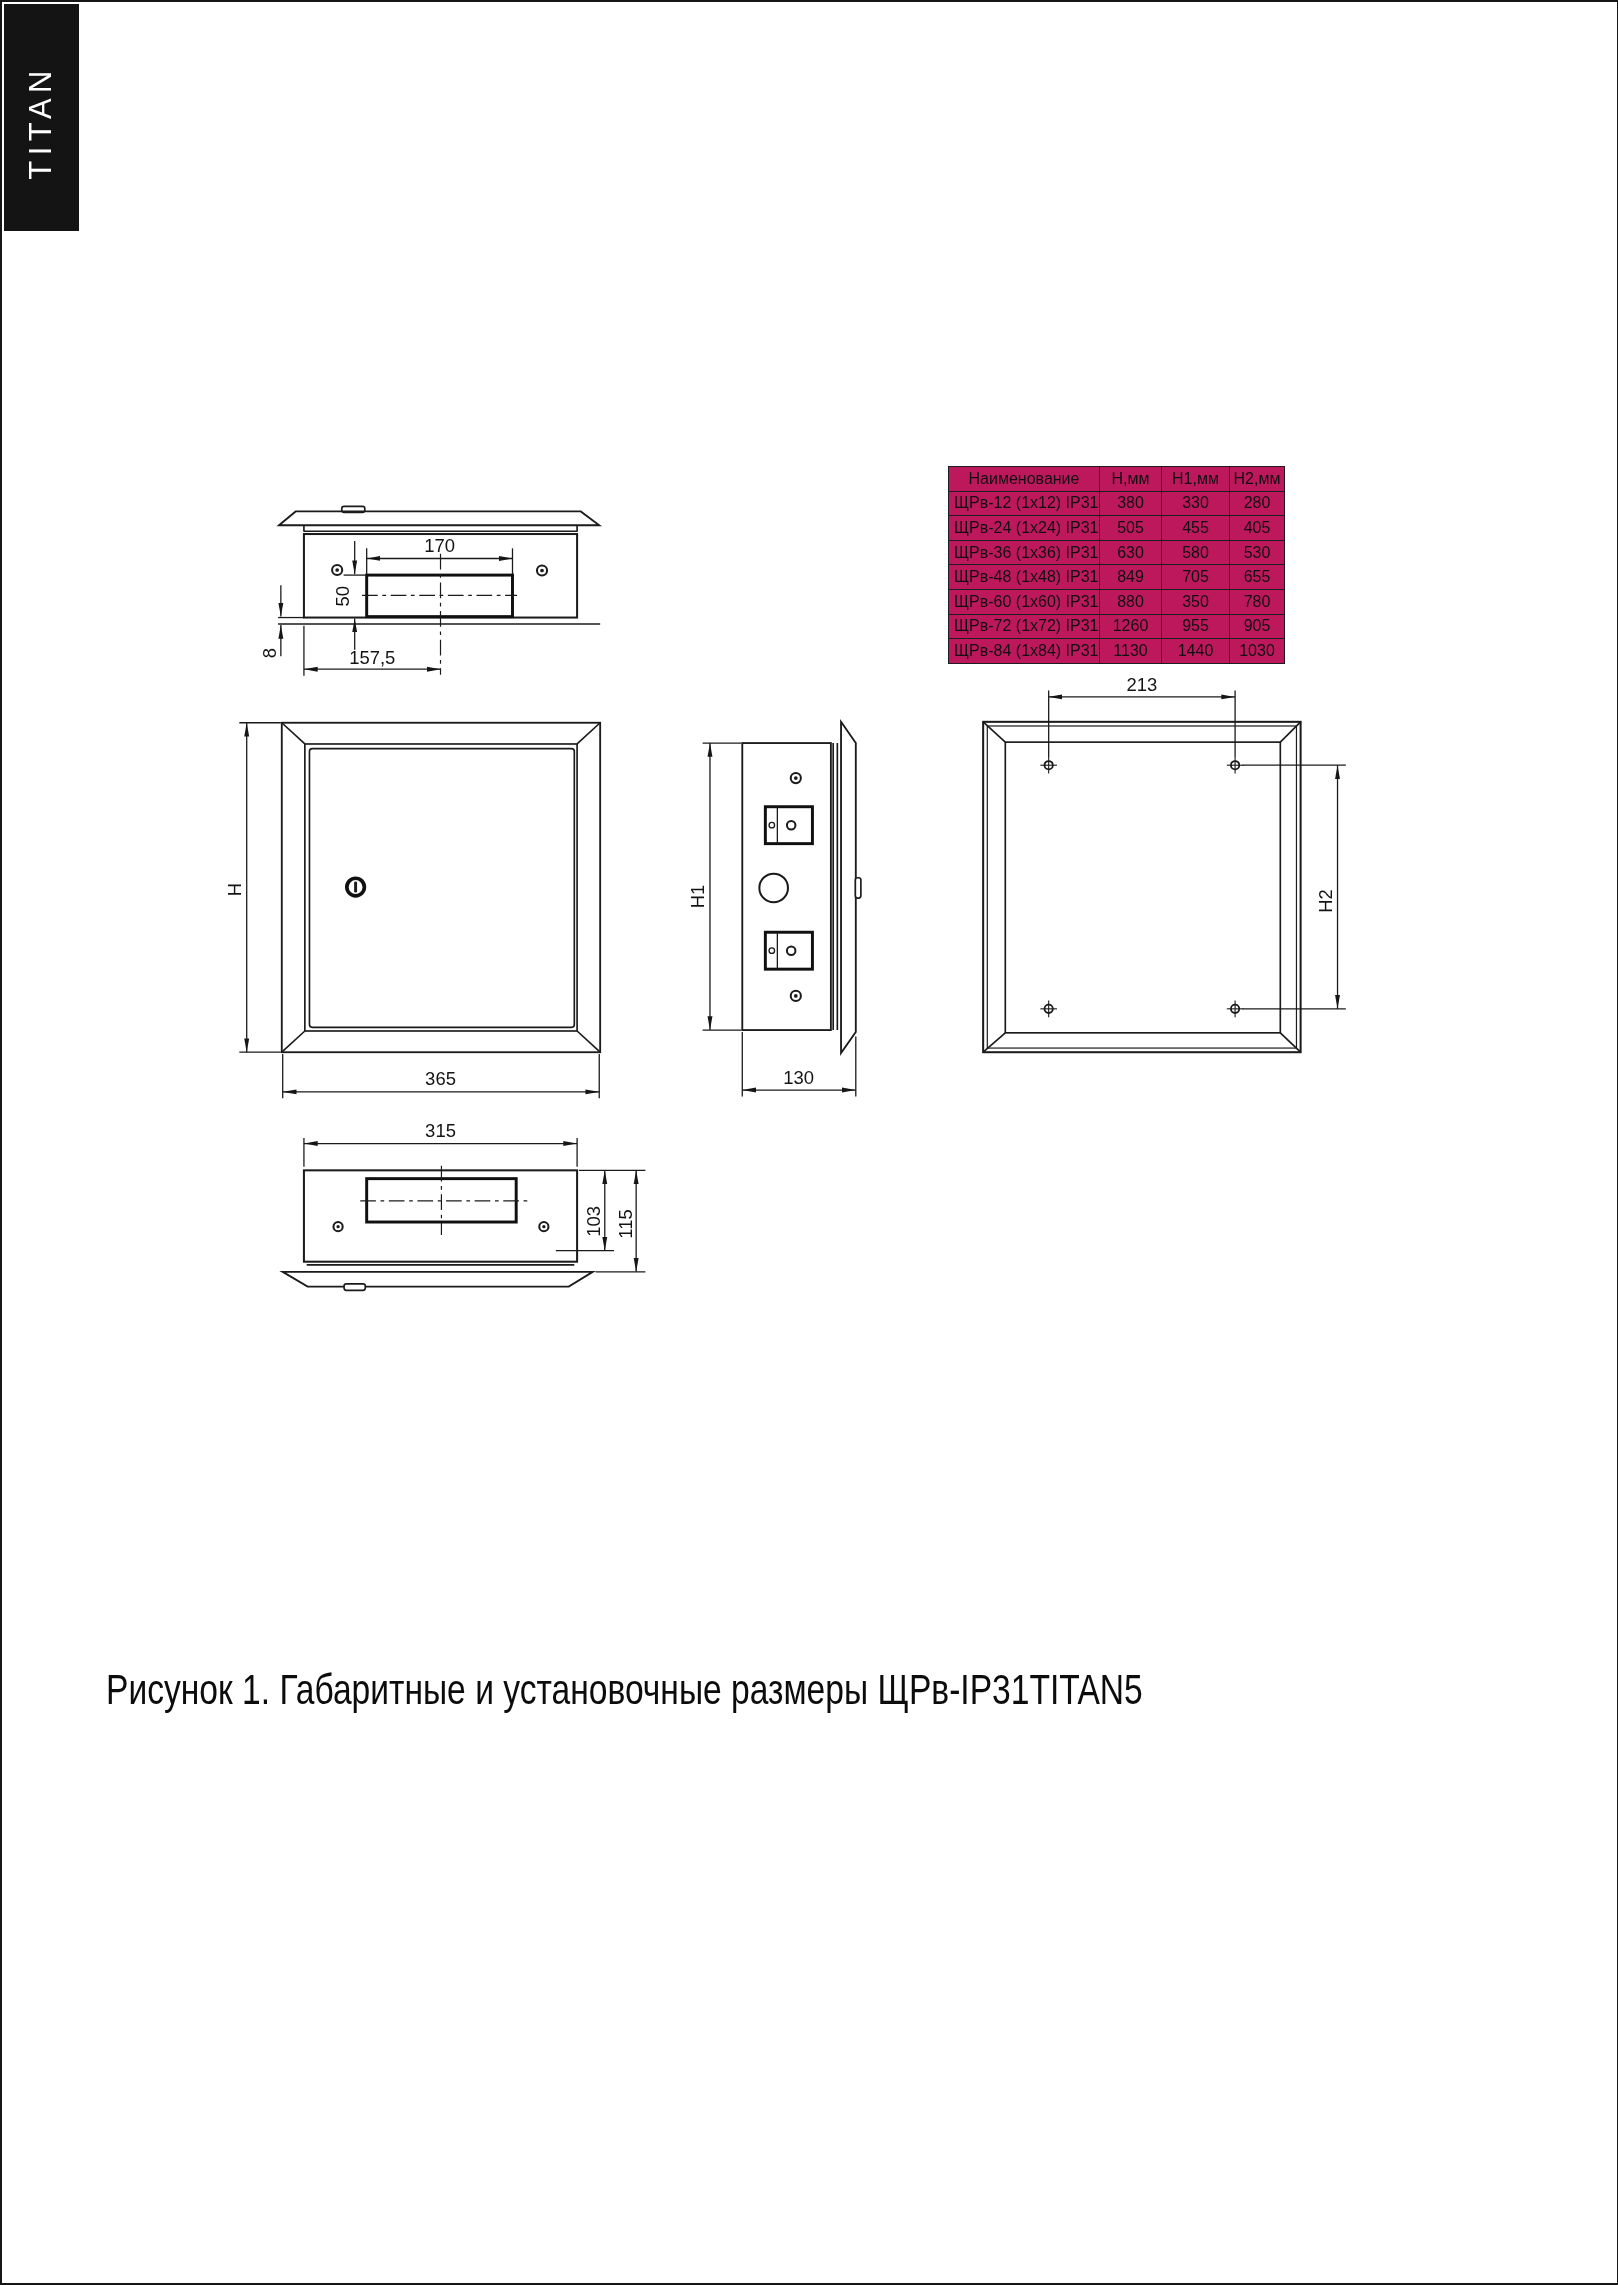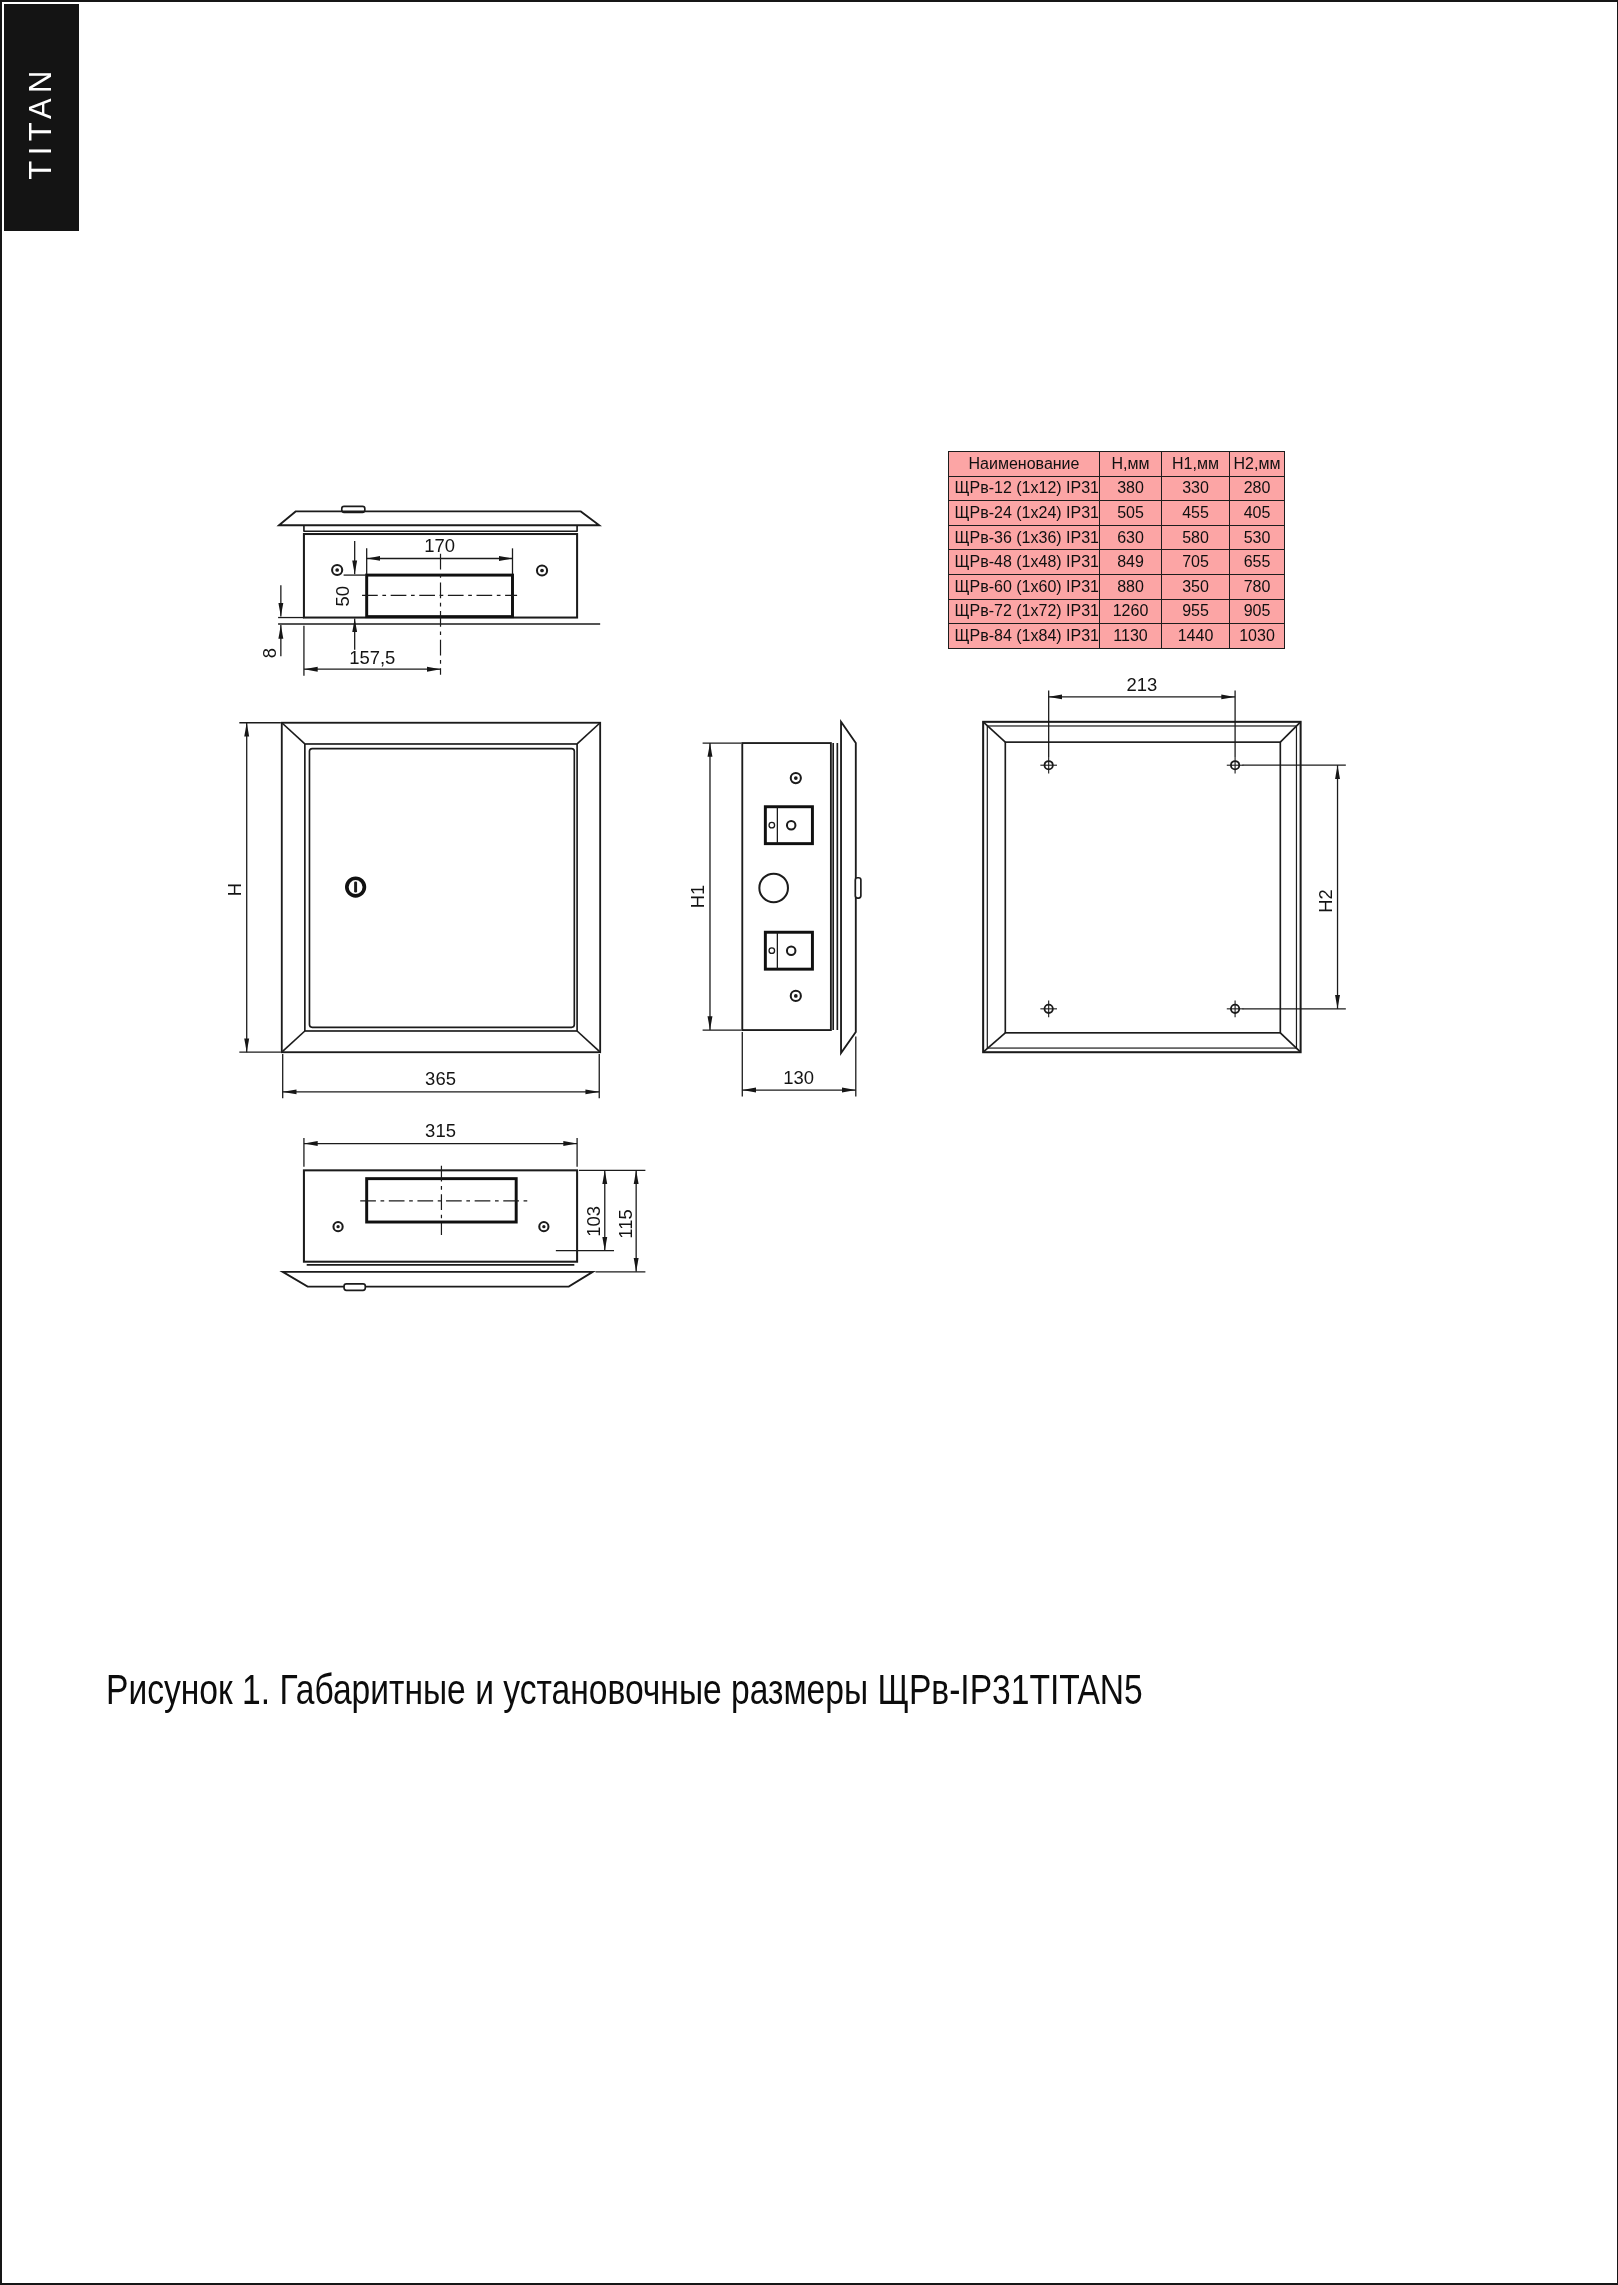--- a/index.html
+++ b/index.html
@@ -10,28 +10,28 @@
   }
   
   .logo-band{position:absolute; left:1.8px; top:1.8px; width:75px; height:227px; background:#141414;}
   .logo-text{
     position:absolute; left:19.4px; top:61px; color:#ffffff;
     writing-mode:vertical-rl; transform:rotate(180deg);
     font-size:31px; letter-spacing:5.5px; font-family:"Liberation Sans",sans-serif;
   }
   
   .table-wrap{position:absolute; left:946px; top:449px;}
-  .spec-table{border-collapse:collapse; table-layout:fixed; width:335px; background:#fca5a5;}
+  .spec-table{border-collapse:collapse; table-layout:fixed; width:335px; background:#be185d;margin-top:15px;}
   .spec-table th,.spec-table td{
     border:1.3px solid #1d1d1d; height:23.6px; padding:0; line-height:1;
     font-size:16px; font-weight:normal; color:#101010; overflow:hidden; white-space:nowrap;
   }
   .spec-table th{text-align:center;}
   .spec-table td.num{text-align:center;}
-  .spec-table td.name{text-align:right; padding-left:4.6px;}
+  .spec-table td.name{text-align:center; padding-left:4.6px;}
   .spec-table th:nth-child(1){width:150px;}
   .spec-table th:nth-child(2){width:61px;}
   .spec-table th:nth-child(3){width:67px;}
   .spec-table th:nth-child(4){width:54px;}
   
   .caption{
     position:absolute; left:104px; top:1664px; font-size:42px; color:#0c0c0c;
     white-space:nowrap; transform:scaleX(0.8); transform-origin:0 0;
   }
   

